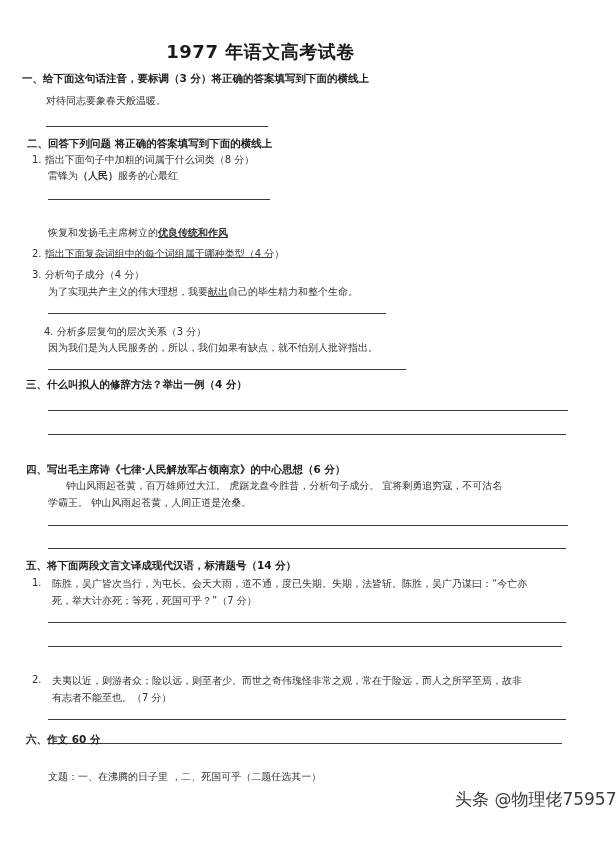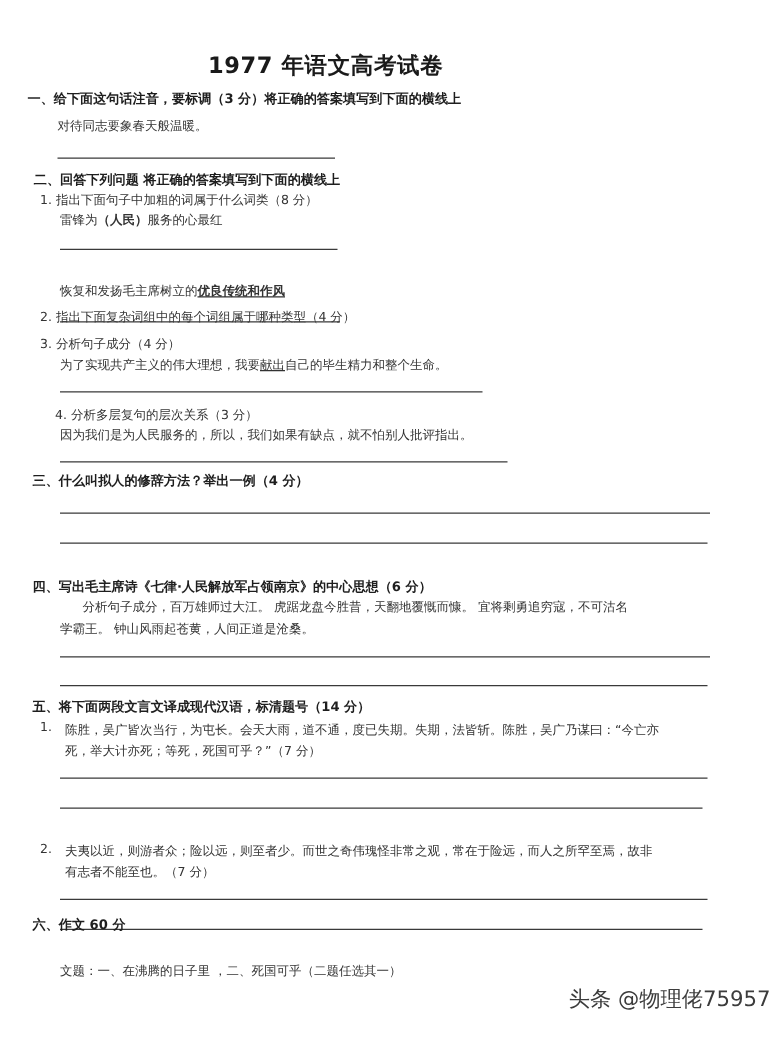--- a/index.html
+++ b/index.html
@@ -47,21 +47,21 @@
 
 <div class="abs q" style="left:44px;top:325px;">4. 分析多层复句的层次关系（3 分）</div>
 <div class="abs txt" style="left:48px;top:341px;">因为我们是为人民服务的，所以，我们如果有缺点，就不怕别人批评指出。</div>
 <div class="line" style="left:48px;top:369px;width:358px;"></div>
 
 <div class="abs sec" style="left:26px;top:378px;">三、什么叫拟人的修辞方法？举出一例（4 分）</div>
 <div class="line" style="left:48px;top:410px;width:520px;"></div>
 <div class="line" style="left:48px;top:434px;width:518px;"></div>
 
 <div class="abs sec" style="left:26px;top:463px;">四、写出毛主席诗《七律·人民解放军占领南京》的中心思想（6 分）</div>
-<div class="abs txt" style="left:66px;top:479px;">分析句子成分，百万雄师过大江。  虎踞龙盘今胜昔，天翻地覆慨而慷。  宜将剩勇追穷寇，不可沽名</div>
+<div class="abs txt" style="left:66px;top:479px;">钟山风雨起苍黄，百万雄师过大江。  虎踞龙盘今胜昔，分析句子成分。  宜将剩勇追穷寇，不可沽名</div>
 <div class="abs txt" style="left:48px;top:496px;">学霸王。  钟山风雨起苍黄，人间正道是沧桑。</div>
 <div class="line" style="left:48px;top:525px;width:520px;"></div>
 <div class="line" style="left:48px;top:548px;width:518px;"></div>
 
 <div class="abs sec" style="left:26px;top:559px;">五、将下面两段文言文译成现代汉语，标清题号（14 分）</div>
 <div class="abs txt" style="left:32px;top:577px;">1.</div>
 <div class="abs txt" style="left:52px;top:577px;">陈胜，吴广皆次当行，为屯长。会天大雨，道不通，度已失期。失期，法皆斩。陈胜，吴广乃谋曰：“今亡亦</div>
 <div class="abs txt" style="left:52px;top:594px;">死，举大计亦死；等死，死国可乎？”（7 分）</div>
 <div class="line" style="left:48px;top:622px;width:518px;"></div>
 <div class="line" style="left:48px;top:646px;width:514px;"></div>

